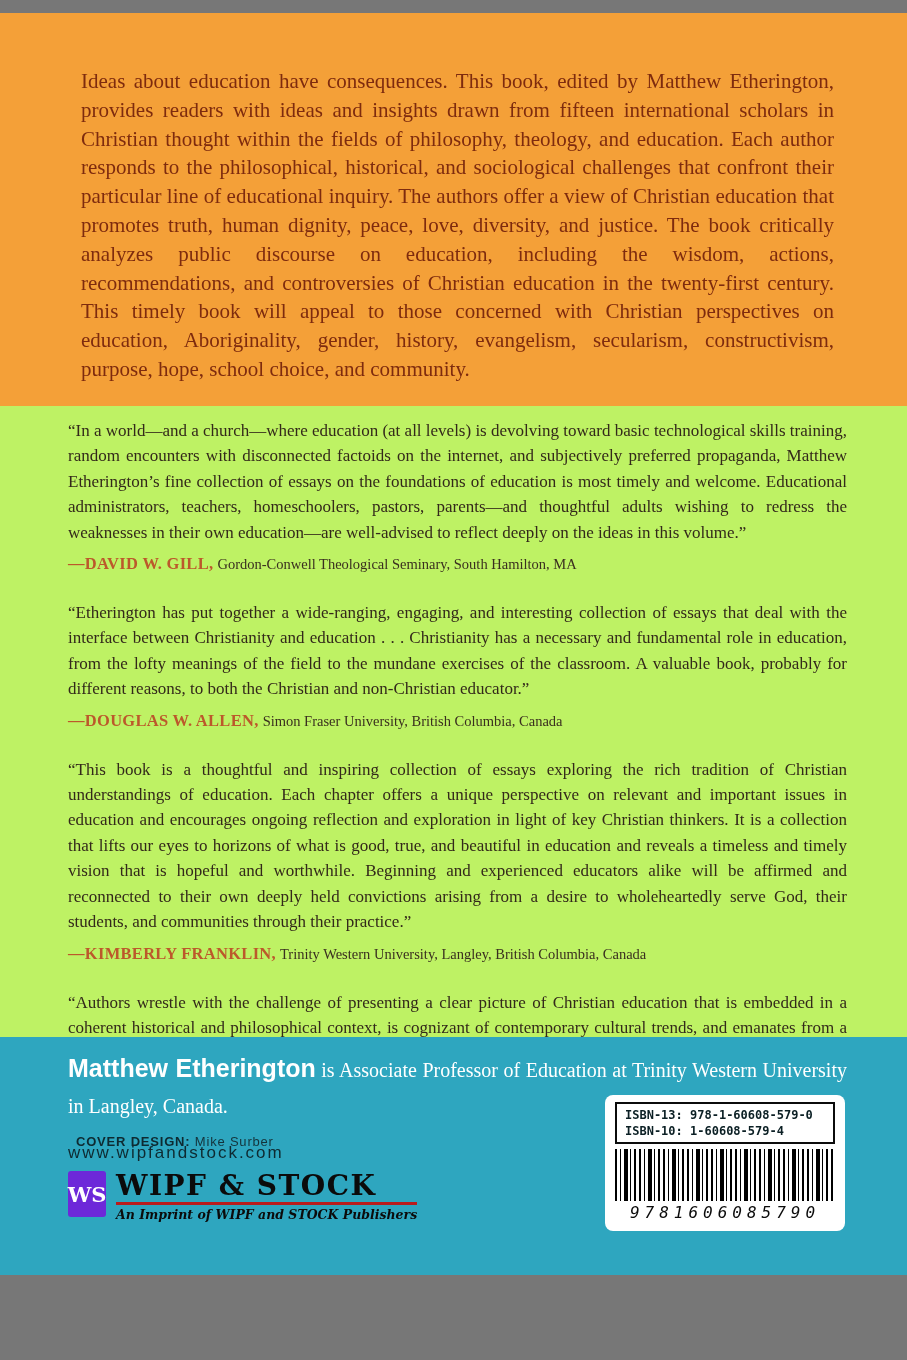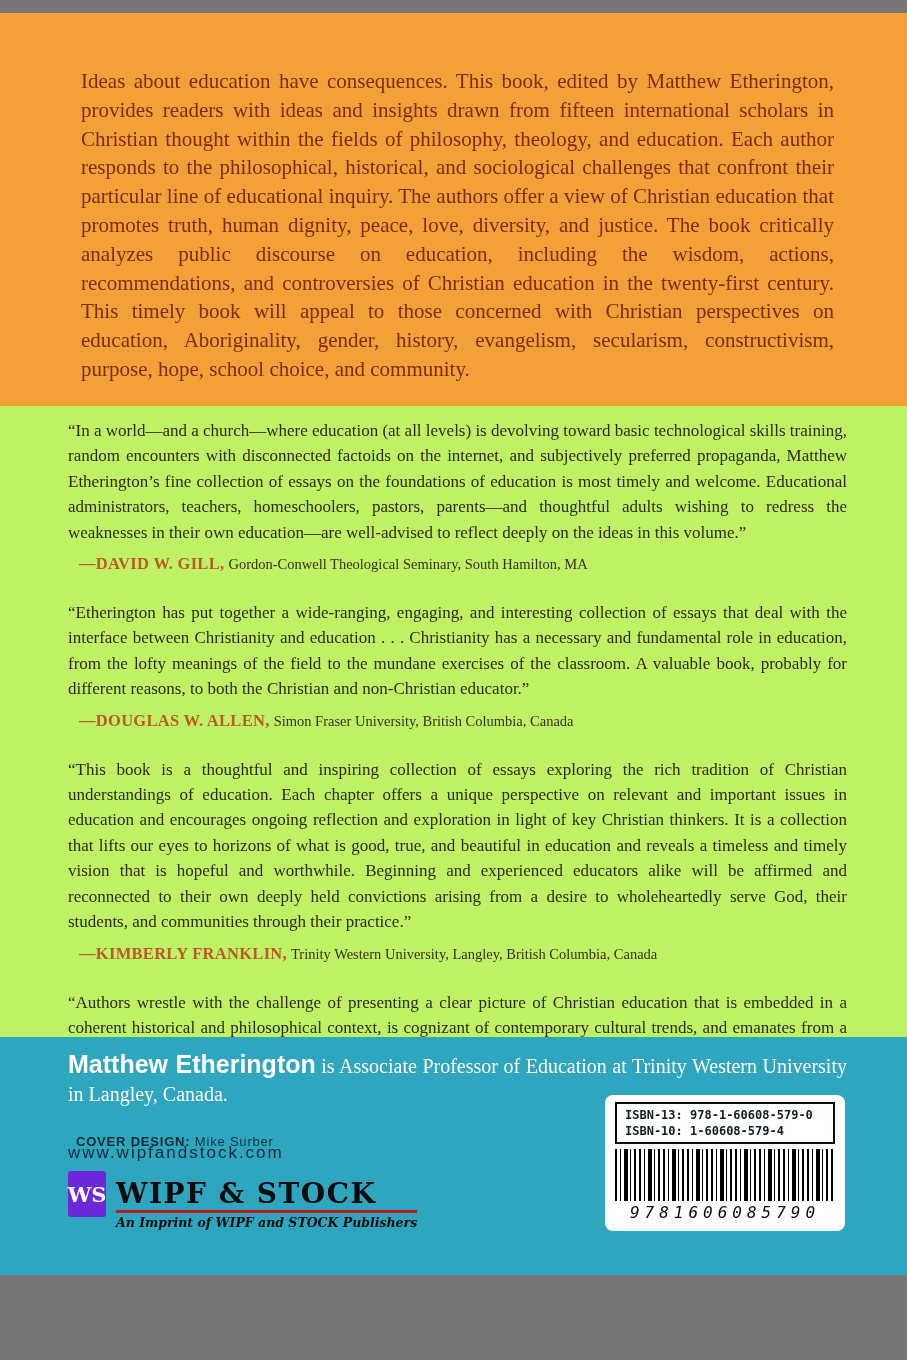--- a/index.html
+++ b/index.html
@@ -44,41 +44,40 @@
   }
   .attribution {
     margin: 0 0 26px 0;
     line-height: 20px;
   }
   .attr-name {
     font-weight: bold;
     color: #BC582B;
     font-size: 16.5px;
     letter-spacing: 0.3px;
-    margin-left: 11px;
   }
   .attr-affiliation {
     font-size: 14.5px;
     color: #3A2F1F;
   }
 
   
   .band-footer {
     position: relative;
     height: 238px;
     background: #2EA6BF;
     color: #FFFFFF;
   }
   .author-line {
     position: absolute;
     top: 14px;
     left: 68px;
     right: 60px;
     margin: 0;
-    line-height: 27px;
+    line-height: 35px;
     text-align: justify;
   }
   .author-name {
     font-family: "Liberation Sans", sans-serif;
     font-weight: bold;
     font-size: 25px;
     color: #FFFFFF;
   }
   .author-bio {
     font-size: 20px;
@@ -128,21 +127,20 @@
   }
   .logo-text { display: inline-block; }
   .publisher-name {
     font-family: "DejaVu Serif", serif;
     font-weight: bold;
     font-size: 28px;
     letter-spacing: 1.5px;
     color: #0B0B0B;
     line-height: 30px;
     white-space: nowrap;
-    margin-top: 8px;
   }
   .publisher-tagline {
     border-top: 3px solid #b91c1c;
     margin-top: 1px;
     padding-top: 2px;
     font-family: "DejaVu Serif", serif;
     font-style: italic;
     font-weight: bold;
     font-size: 12.5px;
     color: #0B0B0B;

